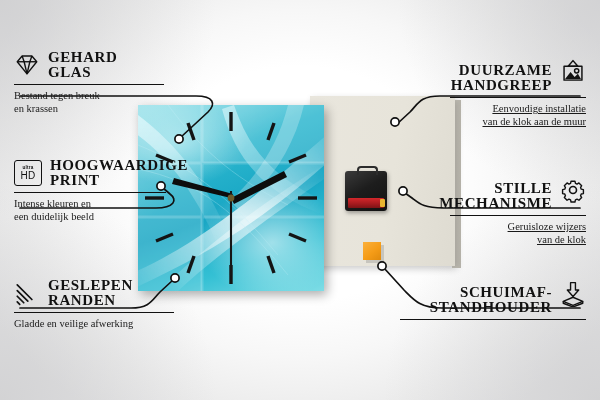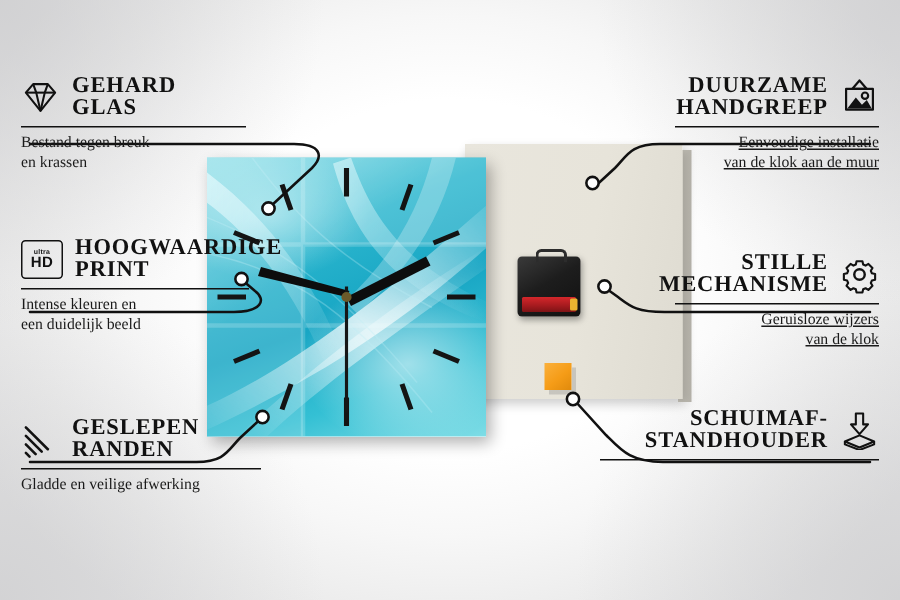--- a/index.html
+++ b/index.html
@@ -78,39 +78,39 @@
     font-family:"Liberation Serif", serif;font-weight:bold;
     font-size:15px;letter-spacing:.6px;text-transform:uppercase;white-space:nowrap;
   }
   .feat .rule{height:1.6px;background:#111;margin:3px 0 4px;}
   .feat .desc{
     font-family:"Liberation Serif", serif;font-size:10.5px;line-height:1.25;color:#1a1a1a;
   }
   .feat.left .head{justify-content:flex-start;}
   .feat.left .desc{text-align:left;}
   .feat.right .head{justify-content:flex-end;}
-  .feat.right .titles{align-items:flex-end;text-align:right;}
+  .feat.right .titles{align-items:flex-end;text-align:right;margin-top:13px;}
   .feat.right .desc{text-align:right;text-decoration:underline;}
   .ico{width:26px;height:26px;flex:0 0 26px;display:block;}
 
   
   #f-glass {left:14px; top:50px;  width:150px;}
   #f-print {left:14px; top:158px; width:152px;}
   #f-edges {left:14px; top:278px; width:160px;}
   #f-handle{left:450px;top:50px;  width:136px;}
   #f-mech  {left:450px;top:168px; width:136px;}
   #f-foam  {left:400px;top:272px; width:186px;}
 
   .hd-badge{
     width:26px;height:24px;border:1.8px solid #111;border-radius:3px;
     display:flex;flex-direction:column;align-items:center;justify-content:center;
     line-height:1;flex:0 0 26px;
   }
   .hd-badge .u{font-family:"Liberation Sans",sans-serif;font-size:4.6px;font-weight:bold;letter-spacing:.2px;}
-  .hd-badge .h{font-family:"Liberation Sans",sans-serif;font-size:10px;font-weight:bold;letter-spacing:.2px;margin-top:.5px;}
+  .hd-badge .h{font-family:"Liberation Sans",sans-serif;font-size:10px;font-weight:normal;letter-spacing:.2px;margin-top:.5px;}
 </style>
 </head>
 <body>
 
 <div id="stage">
 
   <div id="product">
 
     <div class="back-panel-edge"></div>
     <div class="back-panel"></div>

